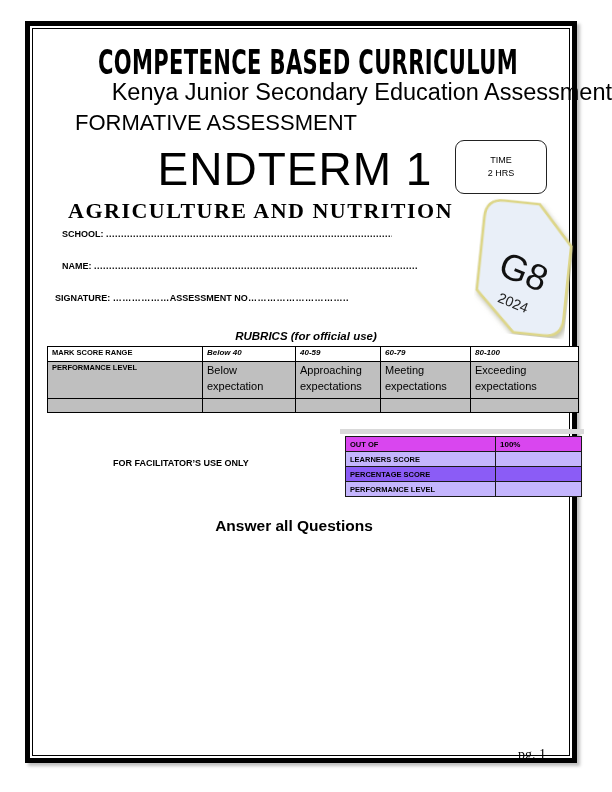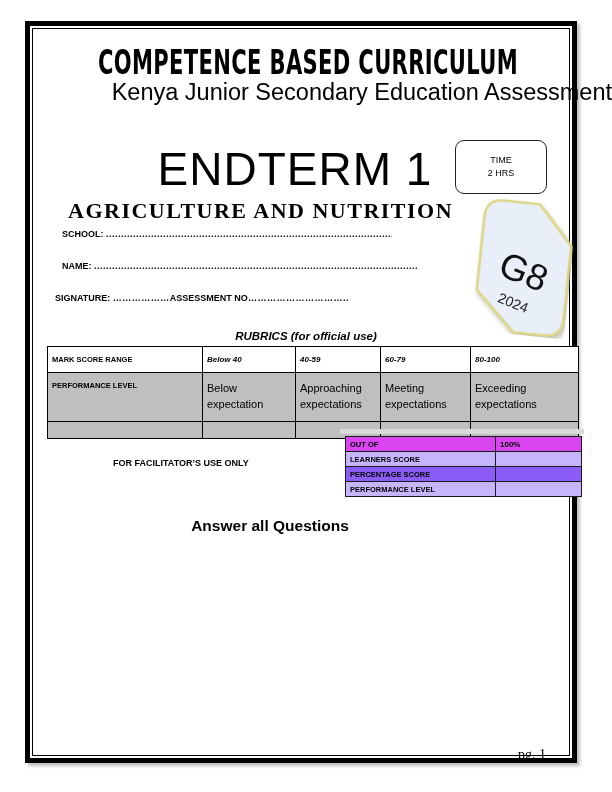--- a/index.html
+++ b/index.html
@@ -32,51 +32,52 @@
     font-size:22px;letter-spacing:1.5px;white-space:nowrap;}
   .field{font-size:9px;font-weight:bold;white-space:nowrap;overflow:hidden;}
   .field-school{left:62px;top:229px;width:330px;}
   .field-name{left:62px;top:261px;width:355px;}
   .field-signature{left:55px;top:293px;width:320px;}
   .dots{font-weight:bold;letter-spacing:0.5px;}
   .badge-wrap{left:477px;top:201px;width:94px;height:134px;transform:rotate(6deg);}
   .rubrics-title{left:0;top:330px;width:612px;text-align:center;font-weight:bold;font-style:italic;font-size:11.5px;}
   table{border-collapse:collapse;table-layout:fixed;}
   .t1{left:47px;top:346px;width:531px;}
-  .t1 td{border:1px solid #000;padding:8px 4px;vertical-align:top;box-sizing:border-box;}
+  .t1 td{border:1px solid #000;padding:1px 4px;vertical-align:top;box-sizing:border-box;}
   .t1 .r1 td{height:15px;background:#fff;}
   .t1 .r1 .lbl{font-size:7.5px;font-weight:bold;}
   .t1 .r1 .rng{font-size:8px;font-weight:bold;font-style:italic;}
   .t1 .r2 td{height:37px;background:#bfbfbf;}
   .t1 .r2 .lbl{font-size:7.5px;font-weight:bold;}
   .t1 .r2 .val{font-size:11px;line-height:1.45;}
   .t1 .r3 td{height:14px;background:#bfbfbf;}
   .fac-note{left:113px;top:458px;font-size:9px;font-weight:bold;white-space:nowrap;}
   .strip{left:340px;top:429px;width:244px;height:5px;background:#d9d9d9;}
   .t2{left:345px;top:436px;width:236px;}
   .t2 td{border:1px solid #1a1a1a;height:15px;padding:0 4px;font-size:7.5px;font-weight:bold;box-sizing:border-box;}
   .t2 .row-yellow td{background:#d946ef;}
   .t2 .row-gray td{background:#c4b5fd;}
   .t2 .row-light td{background:#8b5cf6;}
   .t2 .val{font-size:8px;}
-  .instruction{left:0;top:517px;width:540px;text-align:center;font-size:15.5px;font-weight:bold;}
+  .instruction{left:0;top:517px;width:540px;text-align:center;font-size:15.5px;font-weight:bold;padding-left:24px;}
   .pagenum{left:518px;top:747px;font-size:14px;font-family:"Liberation Serif", serif;}
 </style>
 </head>
 <body>
 
 <div class="page">
   <div class="frame-outer">
     <div class="frame-inner"></div>
   </div>
 
   <div class="abs curriculum-title">COMPETENCE BASED CURRICULUM</div>
 
   <div class="abs kenya-line">Kenya Junior Secondary Education Assessment</div>
 
+  <div class="abs formative">FORMATIVE ASSESSMENT</div>
 
   <div class="abs endterm">ENDTERM 1</div>
 
   <div class="abs time-box">
     <span>TIME</span>
     <span>2 HRS</span>
   </div>
 
   <div class="abs subject">AGRICULTURE AND NUTRITION</div>
 

